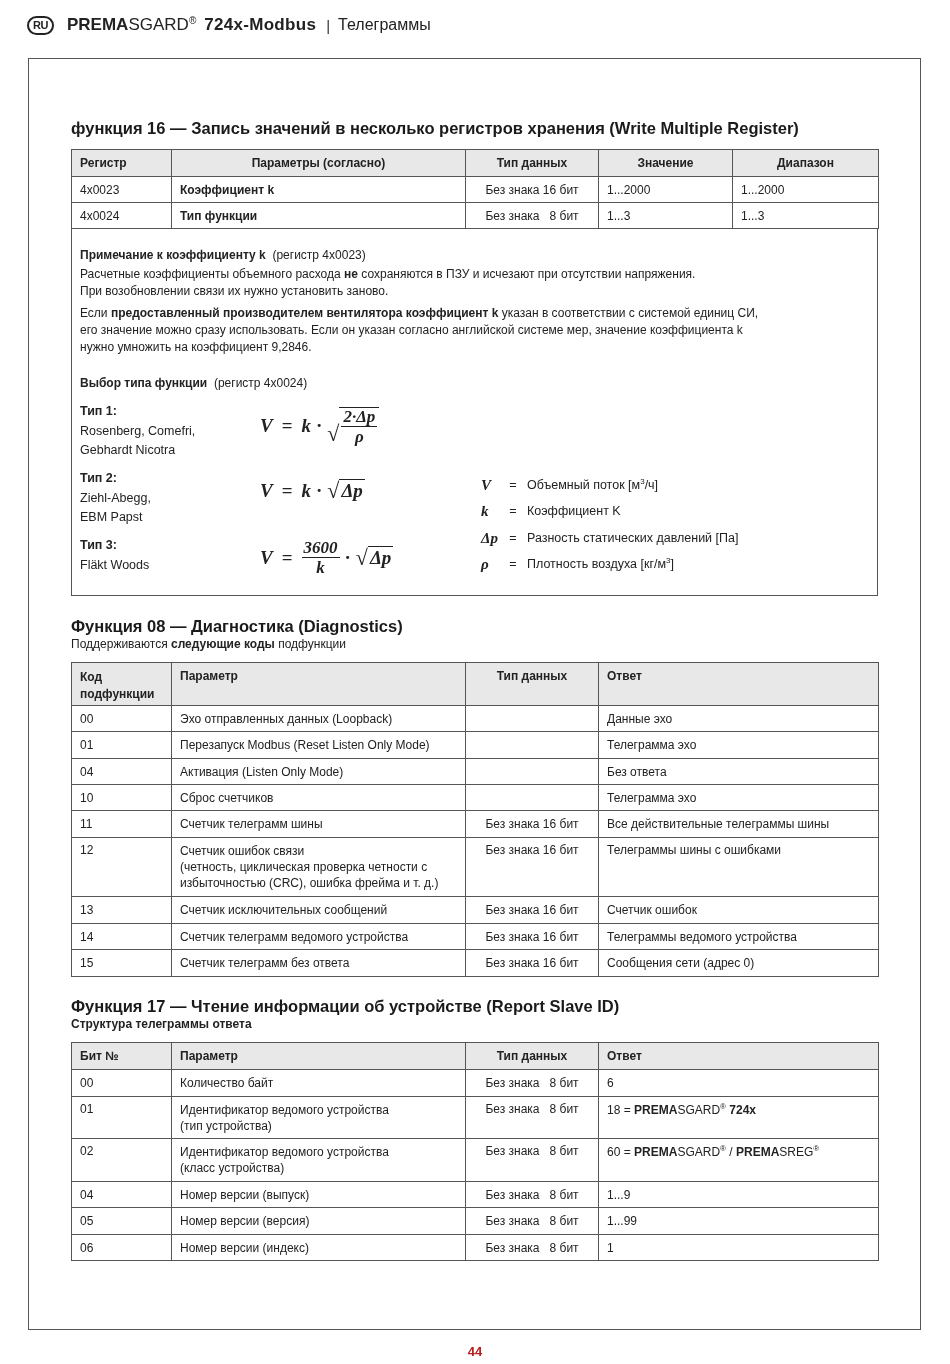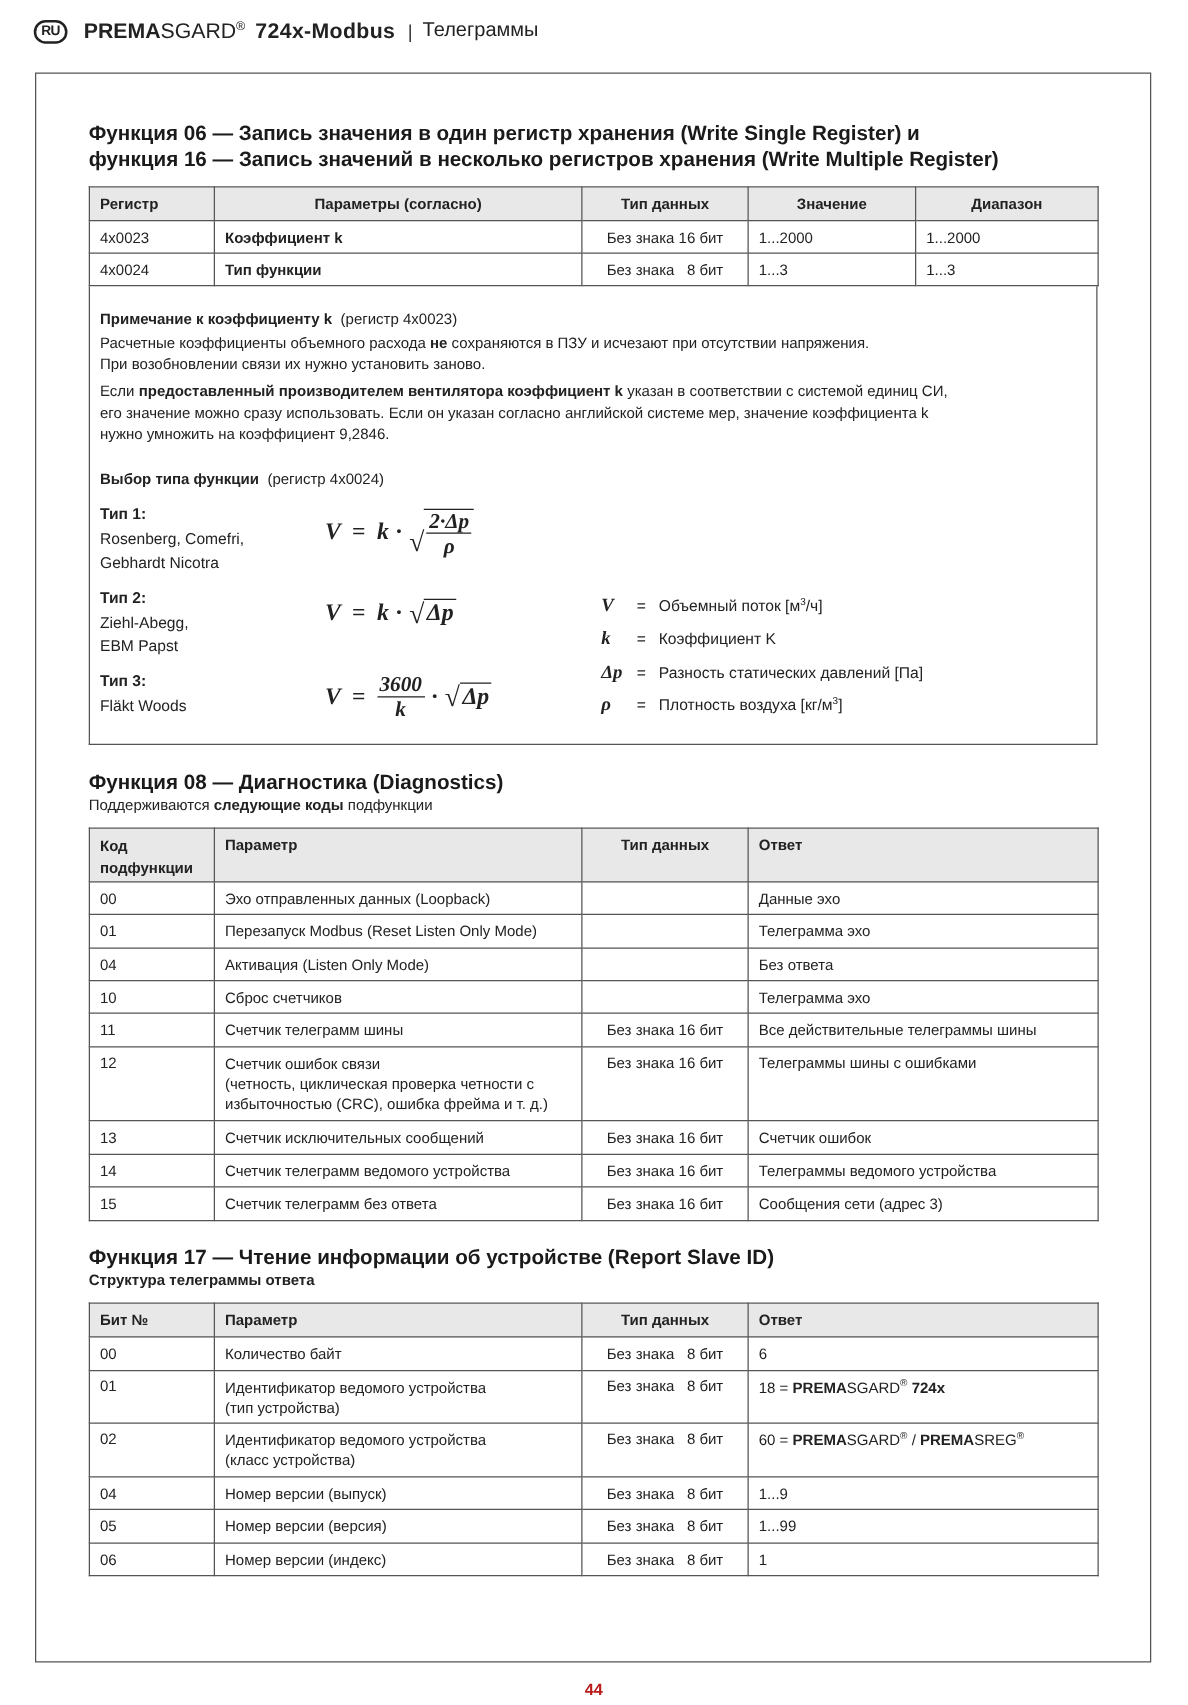--- a/index.html
+++ b/index.html
@@ -69,21 +69,21 @@
   <span class="ru-badge">RU</span>
   <span class="brand"><b>PREMA</b><span>SGARD</span><sup>®</sup></span>
   <span class="product">724x-Modbus</span>
   <span class="sep">|</span>
   <span class="header-sub">Телеграммы</span>
 </div>
 
 <div class="frame"></div>
 
 <h2 class="sec" style="left:71px; top:97px;">
-  <span>Функция 06 — Запись значения в один регистр хранения (Write Single Register) и</span><br>
+  <br>
   <span>функция 16  — Запись значений в несколько регистров хранения (Write Multiple Register)</span>
 </h2>
 
 <table class="t" style="top:149px;">
   <colgroup>
       <col style="width:100px">
       <col style="width:294px">
       <col style="width:133px">
       <col style="width:134px">
       <col style="width:146px">
@@ -256,21 +256,21 @@
   <tr style="height:26px;">
         <td style="vertical-align:middle;">14</td>
         <td style="vertical-align:middle;">Счетчик телеграмм ведомого устройства</td>
         <td class="c" style="vertical-align:middle;">Без знака 16 бит</td>
         <td style="vertical-align:middle;">Телеграммы ведомого устройства</td>
       </tr>
   <tr style="height:27px;">
         <td style="vertical-align:middle;">15</td>
         <td style="vertical-align:middle;">Счетчик телеграмм без ответа</td>
         <td class="c" style="vertical-align:middle;">Без знака 16 бит</td>
-        <td style="vertical-align:middle;">Сообщения сети (адрес 3)</td>
+        <td style="vertical-align:middle;">Сообщения сети (адрес 0)</td>
       </tr>
 </tbody>
   </table>
 
 <h2 class="sec" style="left:71px; top:996px;">Функция 17 — Чтение информации об устройстве (Report Slave ID)</h2>
 <div class="subtitle" style="left:71px; top:1017px; font-weight:bold;">Структура телеграммы ответа</div>
 
 <table class="t" style="top:1042px;">
   <colgroup>
       <col style="width:100px">

